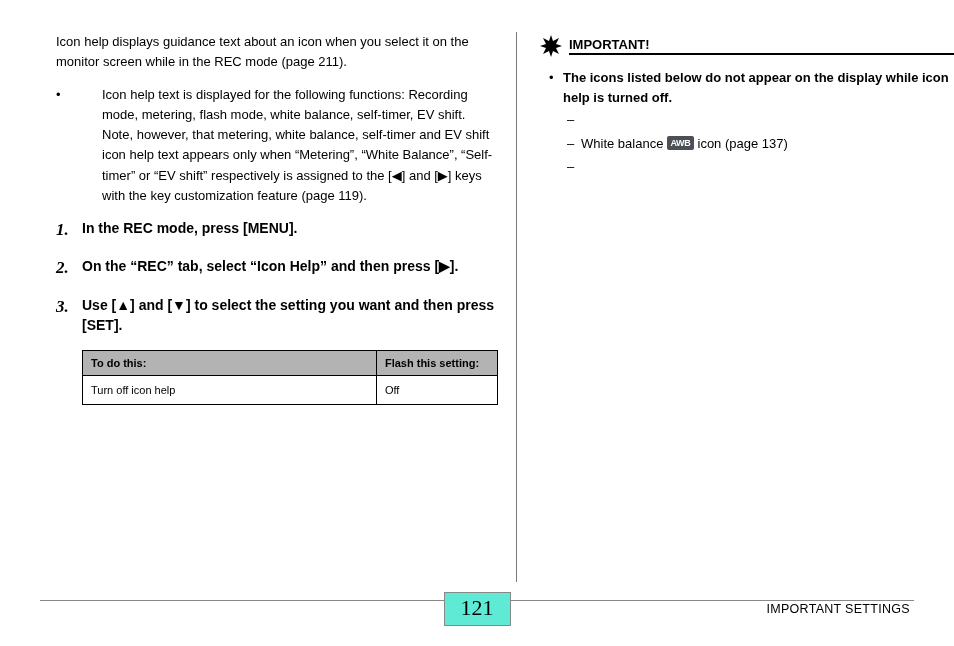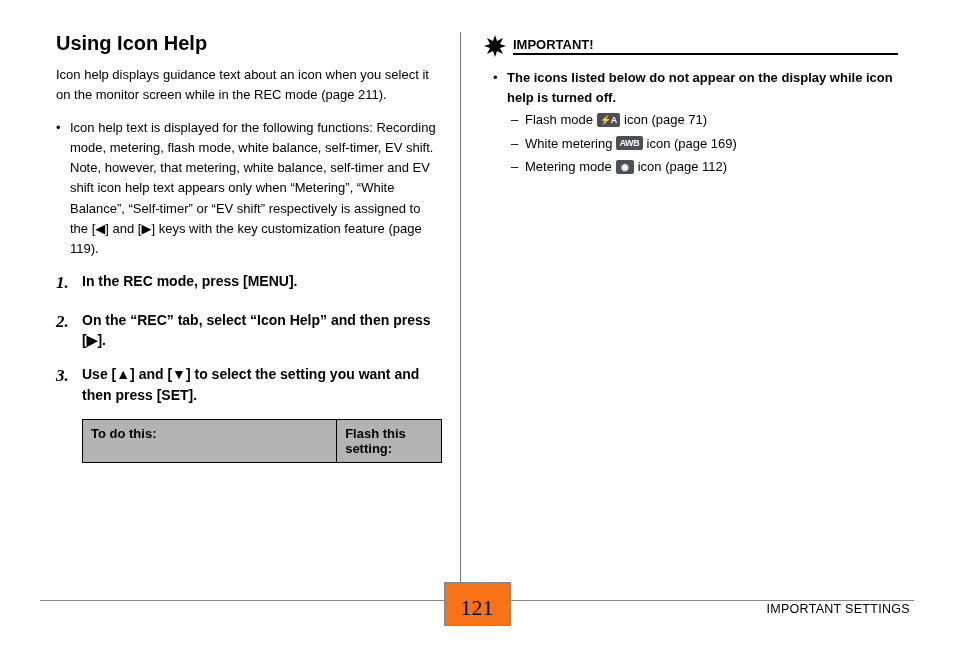--- a/index.html
+++ b/index.html
@@ -38,43 +38,43 @@
     line-height: 1.5;
     margin-bottom: 14px;
   }
   .bullet {
     display: flex;
     font-size: 13px;
     line-height: 1.55;
     margin-bottom: 8px;
   }
   .bullet .dot { width: 14px; flex: 0 0 14px; }
-  .bullet .txt { flex: 1; }
+  .bullet .txt { flex: 1; margin-left: 32px; }
   .steps { margin-top: 12px; }
   .step {
     display: flex;
     margin-bottom: 14px;
     font-size: 14px;
     line-height: 1.45;
   }
   .step-num {
     font-size: 17px;
     font-style: italic;
     font-weight: bold;
     font-family: Georgia, 'Times New Roman', serif;
     width: 26px;
     flex: 0 0 26px;
   }
   .step-txt { font-weight: bold; flex: 1; }
   table {
     border-collapse: collapse;
     margin-left: 26px;
     margin-top: 6px;
-    font-size: 13px;
-    width: 360px;
+    font-size: 11px;
+    width: 416px;
   }
   th, td {
     border: 1px solid #000;
     padding: 6px 8px;
     text-align: left;
     vertical-align: top;
   }
   th {
     background: #b3b3b3;
     font-weight: bold;
@@ -147,40 +147,39 @@
     position: absolute;
     top: 4px;
     left: 40px; right: 40px;
     height: 1px;
     background: #888;
   }
   .page-num {
     font-family: Georgia, 'Times New Roman', serif;
     font-size: 22px;
     border: 1px solid #888;
-    padding: 12px 16px 4px;
+    padding: 2px 16px 4px;
     position: relative;
     z-index: 2;
-    background: #f97316;
+    background: #5eead4;
     top: -12px;
   }
   .section {
     position: absolute;
     right: 44px;
     font-size: 12.5px;
     letter-spacing: 0.3px;
     top: 6px;
   }
 </style>
 </head>
 <body>
 
 <div class="page">
   <div class="col left">
-    <h1>Using Icon Help</h1>
     <p class="intro">Icon help displays guidance text about an icon when you select it on the monitor screen while in the REC mode (page 211).</p>
     <div class="bullet">
       <div class="dot">•</div>
       <div class="txt">Icon help text is displayed for the following functions: Recording mode, metering, flash mode, white balance, self-timer, EV shift. Note, however, that metering, white balance, self-timer and EV shift icon help text appears only when “Metering”, “White Balance”, “Self-timer” or “EV shift” respectively is assigned to the [◀] and [▶] keys with the key customization feature (page 119).</div>
     </div>
 
     <div class="steps">
       <div class="step">
         <div class="step-num">1.</div>
         <div class="step-txt">In the REC mode, press [MENU].</div>
@@ -194,20 +193,24 @@
         <div class="step-txt">Use [▲] and [▼] to select the setting you want and then press [SET].</div>
       </div>
     </div>
 
     <table>
       <tbody>
           <tr>
         <th class="c1">To do this:</th>
         <th class="c2">Flash this setting:</th>
       </tr>
+      <tr>
+        <td>Turn off icon help</td>
+        <td>Off</td>
+      </tr>
     </tbody>
       </table>
   </div>
 
   <div class="vline"></div>
 
   <div class="col right">
     <div class="important">
       <div class="starburst">
         <svg viewBox="0 0 24 24">
@@ -215,41 +218,31 @@
           </svg>
       </div>
       <span class="imp-label">IMPORTANT!</span>
     </div>
     <div class="sub-bullet">
       <div class="dot">•</div>
       <div class="txt">The icons listed below do not appear on the display while icon help is turned off.</div>
     </div>
     <div class="dash-item">
       <div class="dash">–</div>
-      <div class="txt">
-        <span>Flash mode</span>
-        <span class="chip">⚡A</span>
-        <span> icon (page 71)</span>
-      </div>
     </div>
     <div class="dash-item">
       <div class="dash">–</div>
       <div class="txt">
-        <span>White metering</span>
+        <span>White balance</span>
         <span class="chip">AWB</span>
-        <span> icon (page 169)</span>
+        <span> icon (page 137)</span>
       </div>
     </div>
     <div class="dash-item">
       <div class="dash">–</div>
-      <div class="txt">
-        <span>Metering mode</span>
-        <span class="chip">◉</span>
-        <span> icon (page 112)</span>
-      </div>
     </div>
   </div>
 </div>
 
 <div class="footer">
   <div class="fline"></div>
   <div class="page-num">121</div>
   <div class="section">IMPORTANT SETTINGS</div>
 </div>
 

